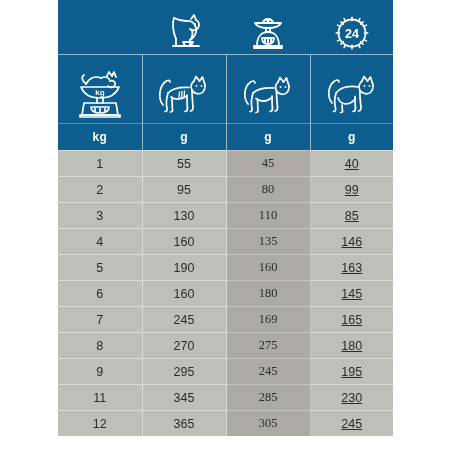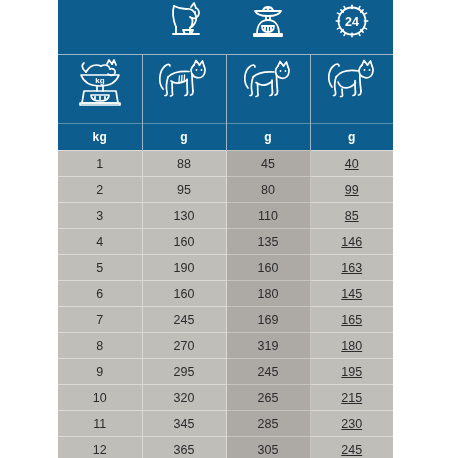--- a/index.html
+++ b/index.html
@@ -79,29 +79,30 @@
     color: #2b2b2b;
     font-size: 12.5px;
     border-top: 1px solid #dcdad6;
     border-right: 1px solid #dcdad6;
   }
   .data-row td:last-child { border-right: none; text-decoration: underline; }
   .data-row td.hl {
     background: #adaaa6;
     border-top: 1px solid #c6c4c0;
     border-right: 1px solid #c6c4c0;
+    font-family: Liberation Serif, serif;
   }
   .data-row:first-child td {
     border-top: none;
   }
 
   
   .icon-wrap {
     display: flex;
-    align-items: flex-start;
+    align-items: flex-end;
     justify-content: center;
     width: 100%;
     height: 100%;
   }
   .icon-wrap svg { display: block; }
 </style>
 </head>
 <body>
 
 <div id="root">
@@ -309,21 +310,21 @@
 
       <tr class="hdr-unit-row">
         <td>kg</td>
         <td>g</td>
         <td>g</td>
         <td>g</td>
       </tr>
 
       <tr class="data-row">
         <td>1</td>
-        <td>88</td>
+        <td>55</td>
         <td class="hl">45</td>
         <td>40</td>
       </tr>
       <tr class="data-row">
         <td>2</td>
         <td>95</td>
         <td class="hl">80</td>
         <td>99</td>
       </tr>
       <tr class="data-row">
@@ -352,36 +353,30 @@
       </tr>
       <tr class="data-row">
         <td>7</td>
         <td>245</td>
         <td class="hl">169</td>
         <td>165</td>
       </tr>
       <tr class="data-row">
         <td>8</td>
         <td>270</td>
-        <td class="hl">319</td>
+        <td class="hl">275</td>
         <td>180</td>
       </tr>
       <tr class="data-row">
         <td>9</td>
         <td>295</td>
         <td class="hl">245</td>
         <td>195</td>
       </tr>
       <tr class="data-row">
-        <td>10</td>
-        <td>320</td>
-        <td class="hl">265</td>
-        <td>215</td>
-      </tr>
-      <tr class="data-row">
         <td>11</td>
         <td>345</td>
         <td class="hl">285</td>
         <td>230</td>
       </tr>
       <tr class="data-row">
         <td>12</td>
         <td>365</td>
         <td class="hl">305</td>
         <td>245</td>

